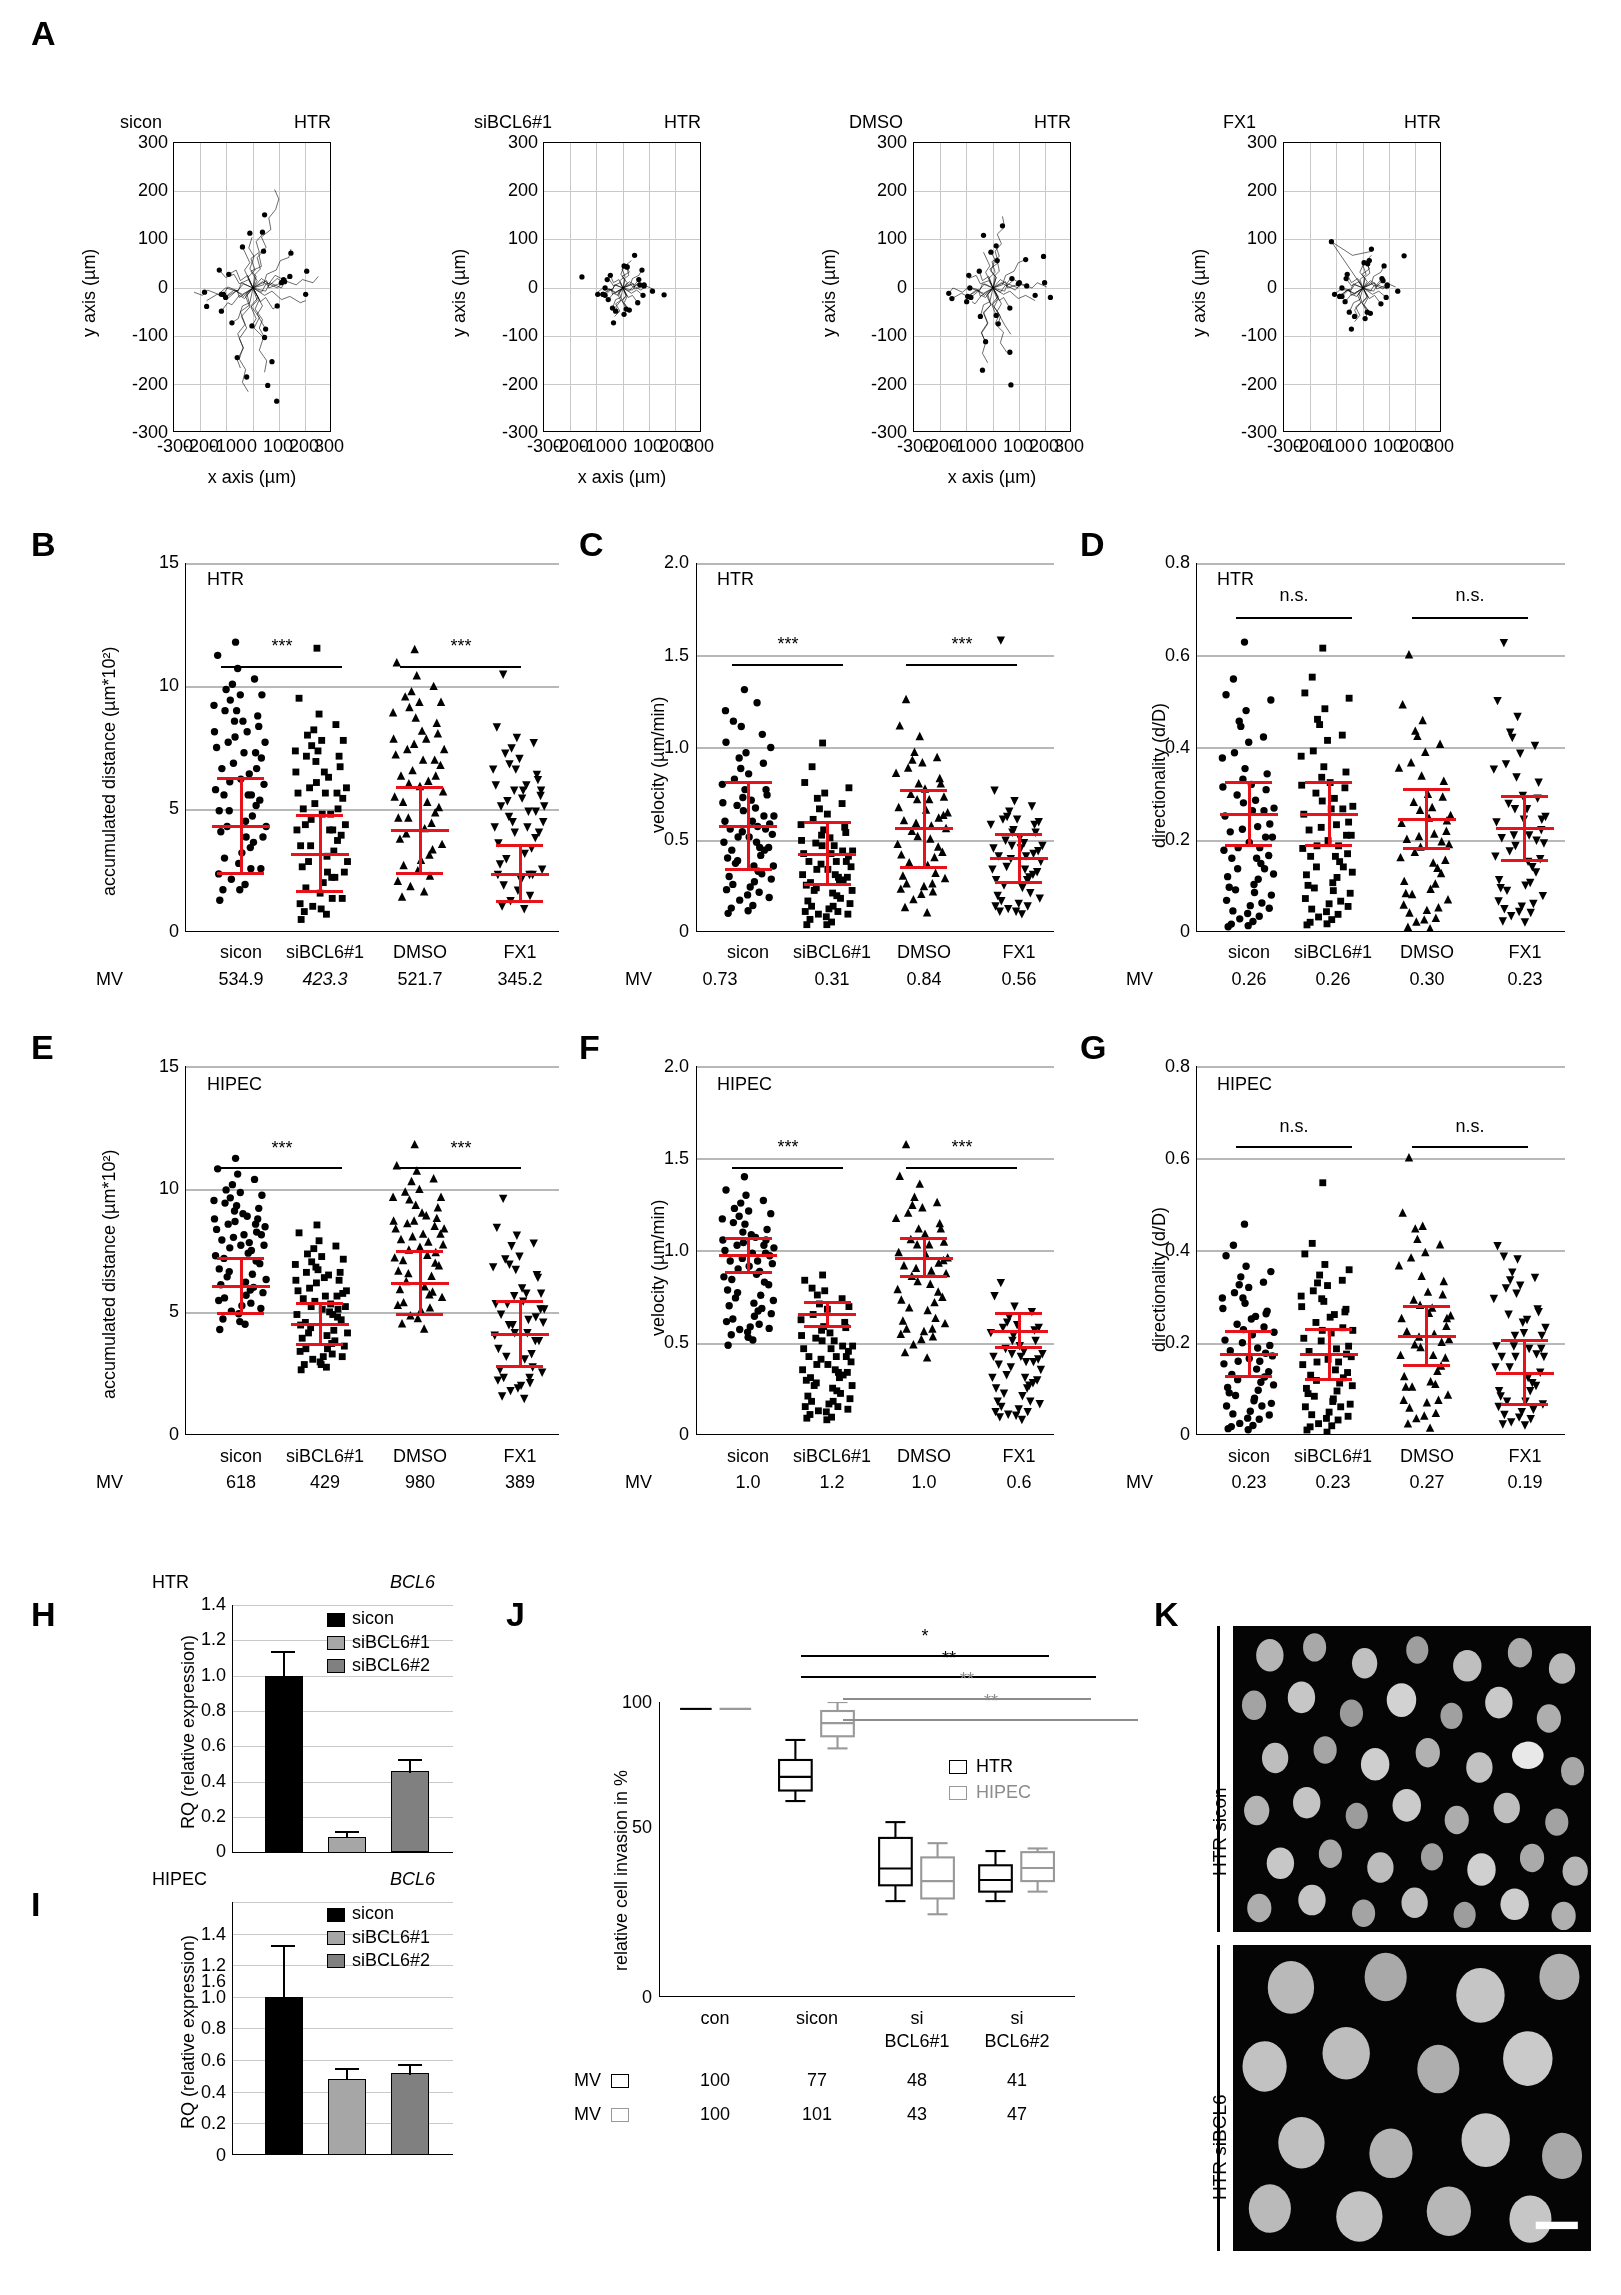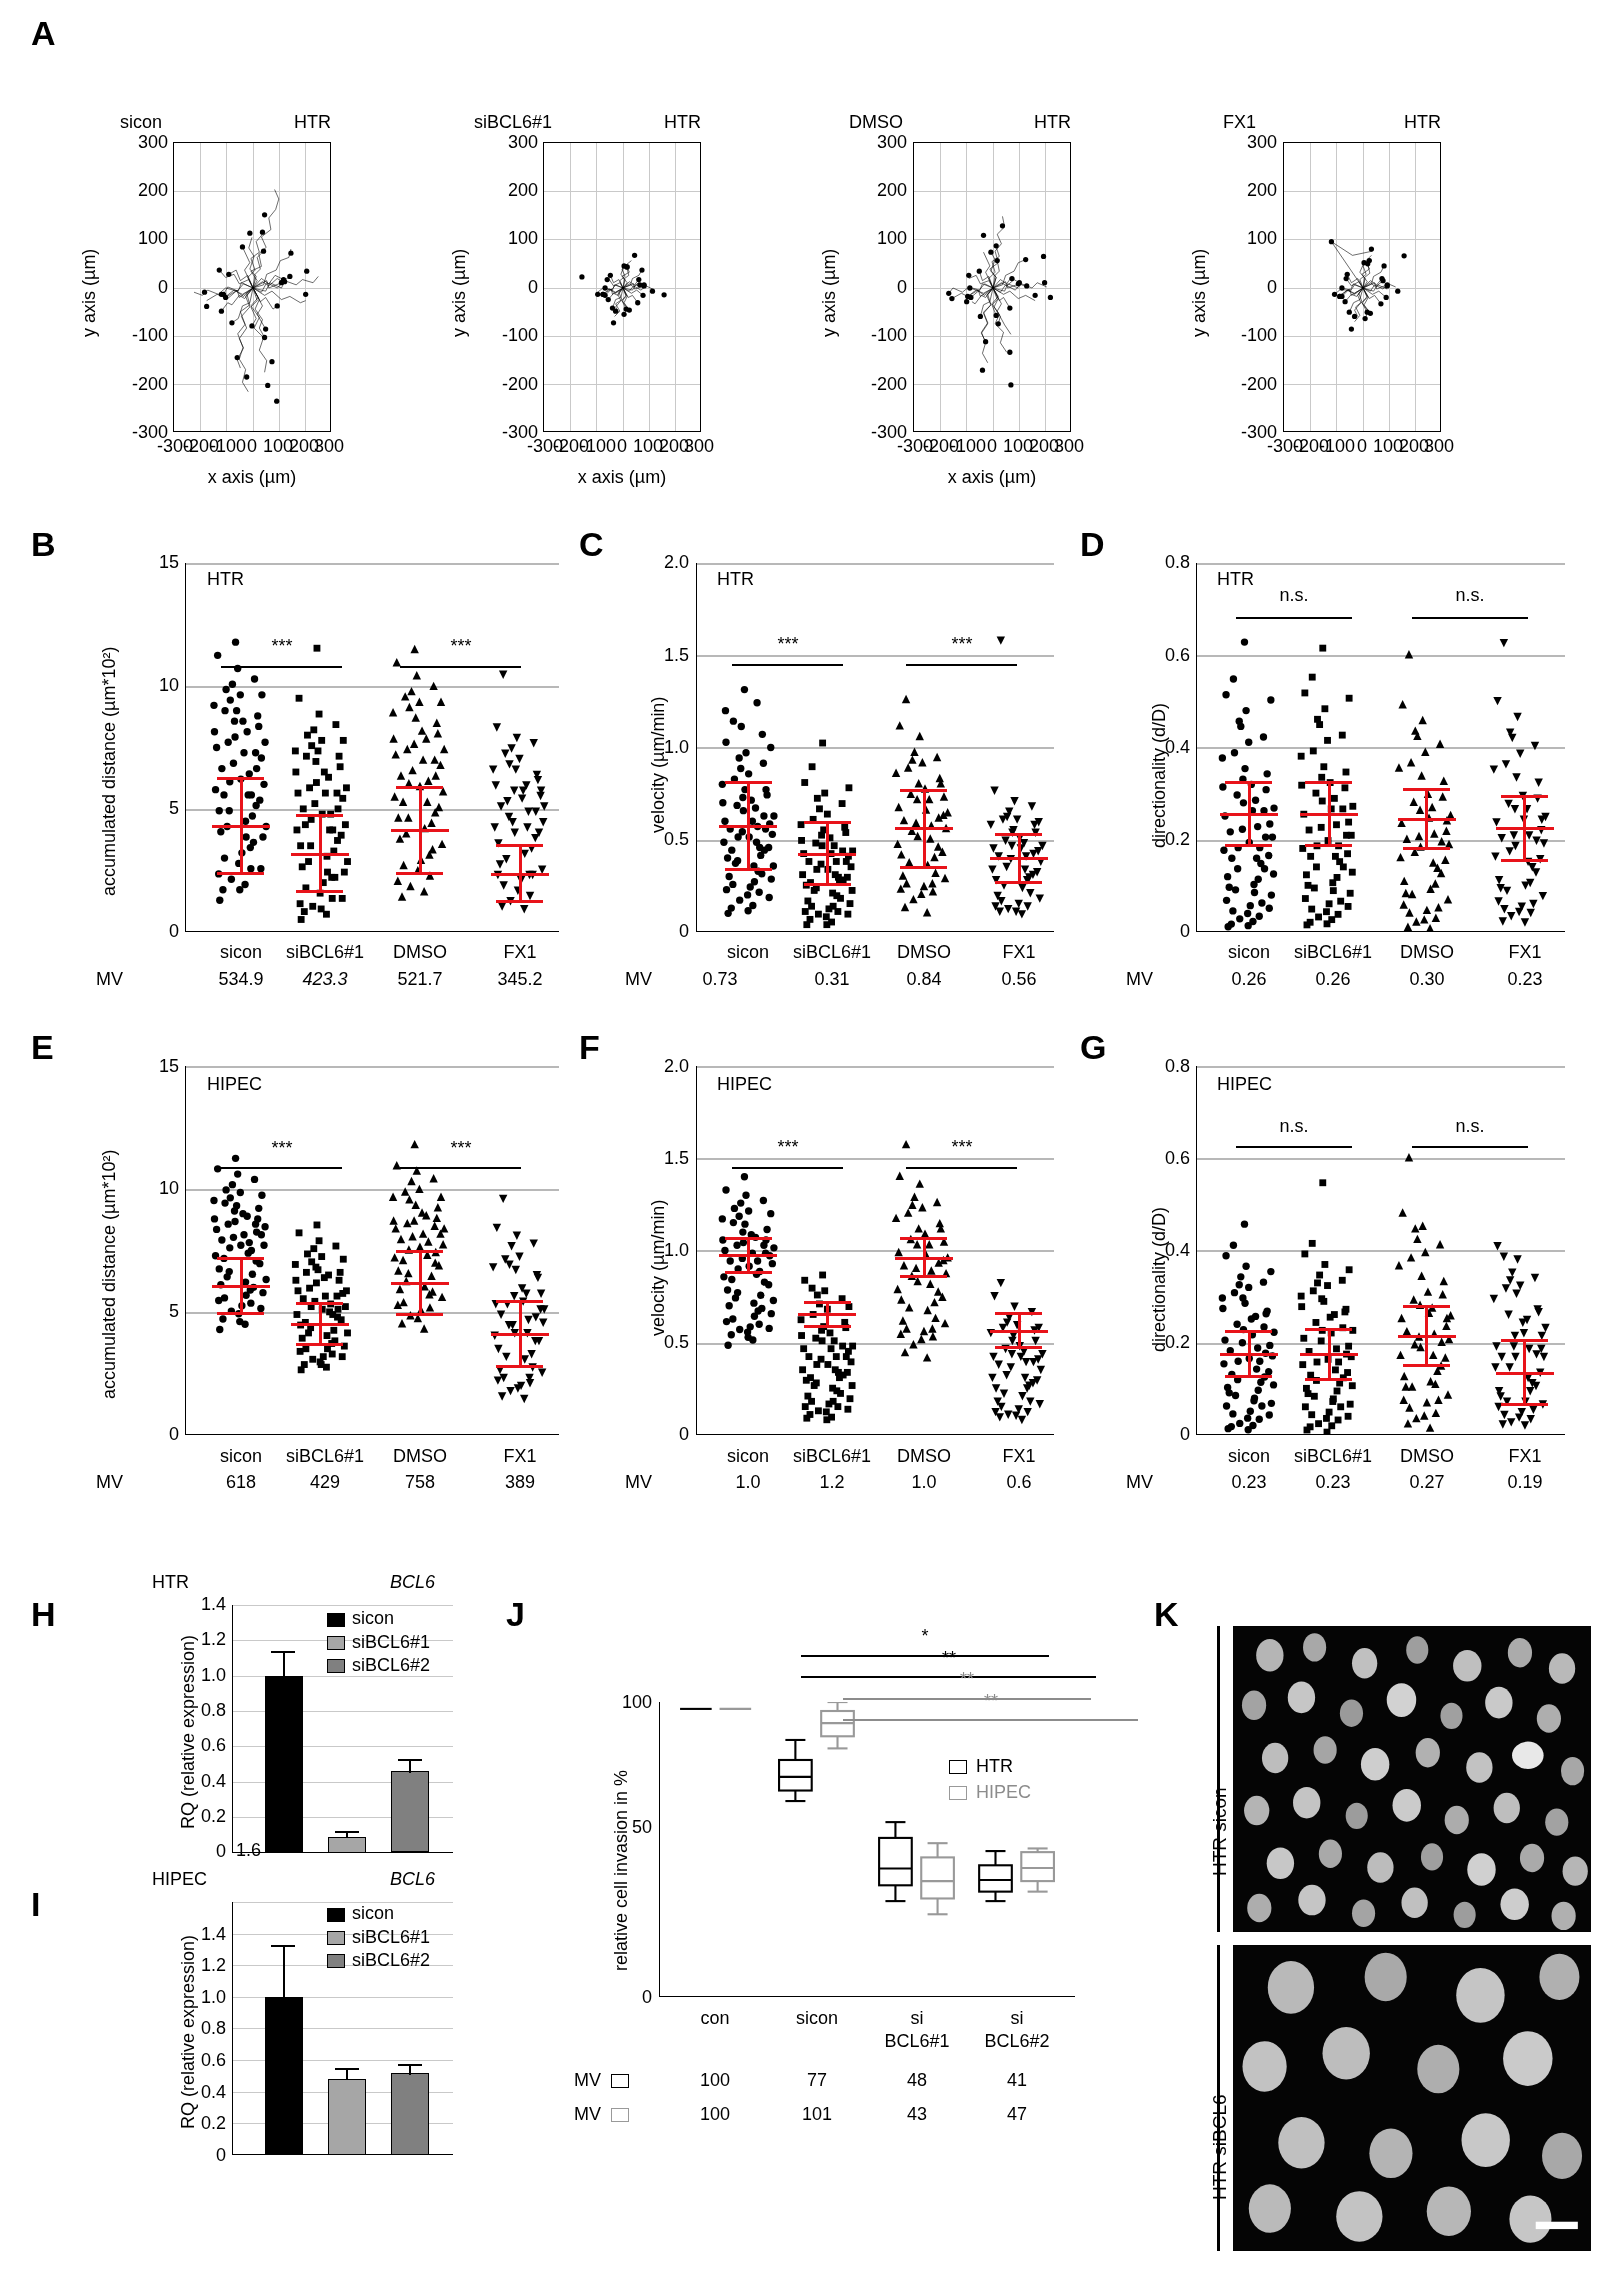--- a/index.html
+++ b/index.html
@@ -1534,21 +1534,21 @@
     <div class="sigbar" style="left:400px;top:1167px;width:121px;"></div>
     <div class="sigtxt" style="left:461px;top:1138px;">***</div>
 
     <div class="lbl-c" style="left:241px;top:1447px;">sicon</div>
     <div class="lbl-c" style="left:325px;top:1447px;">siBCL6#1</div>
     <div class="lbl-c" style="left:420px;top:1447px;">DMSO</div>
     <div class="lbl-c" style="left:520px;top:1447px;">FX1</div>
     <div class="lbl" style="left:96px;top:1473px;">MV</div>
     <div class="lbl-c" style="left:241px;top:1473px;">618</div>
     <div class="lbl-c" style="left:325px;top:1473px;">429</div>
-    <div class="lbl-c" style="left:420px;top:1473px;">758</div>
+    <div class="lbl-c" style="left:420px;top:1473px;">980</div>
     <div class="lbl-c" style="left:520px;top:1473px;">389</div>
   </div>
 
   <div class="panel-letter" style="left:579px;top:1030px;">F</div>
   <div>
     <div class="axis-box" style="left:696px;top:1066px;width:358px;height:369px;border-right:none;border-top:none;background:transparent;">
       <div class="gridh" style="top:0;left:0;width:100%;background:#b8b8b8;height:1.6px;"></div>
       <div class="gridh" style="top:92px;left:0;width:100%;background:#b8b8b8;height:1.6px;"></div>
       <div class="gridh" style="top:184px;left:0;width:100%;background:#b8b8b8;height:1.6px;"></div>
       <div class="gridh" style="top:277px;left:0;width:100%;background:#b8b8b8;height:1.6px;"></div>
@@ -2155,21 +2155,21 @@
     <div class="axis-box" style="left:232px;top:1902px;width:221px;height:253px;border-right:none;border-top:none;background:transparent;">
       <div class="gridh" style="top:0;left:0;width:100%;background:#c9c9c9;"></div>
       <div class="gridh" style="top:32px;left:0;width:100%;background:#c9c9c9;"></div>
       <div class="gridh" style="top:63px;left:0;width:100%;background:#c9c9c9;"></div>
       <div class="gridh" style="top:95px;left:0;width:100%;background:#c9c9c9;"></div>
       <div class="gridh" style="top:126px;left:0;width:100%;background:#c9c9c9;"></div>
       <div class="gridh" style="top:158px;left:0;width:100%;background:#c9c9c9;"></div>
       <div class="gridh" style="top:190px;left:0;width:100%;background:#c9c9c9;"></div>
       <div class="gridh" style="top:221px;left:0;width:100%;background:#c9c9c9;"></div>
     </div>
-    <div class="lbl-r" style="left:226px;top:1841px;margin-left:35px;">1.6</div>
+    <div class="lbl-r" style="left:226px;top:1972px;">1.6</div>
     <div class="lbl-r" style="left:226px;top:1925px;">1.4</div>
     <div class="lbl-r" style="left:226px;top:1956px;">1.2</div>
     <div class="lbl-r" style="left:226px;top:1988px;">1.0</div>
     <div class="lbl-r" style="left:226px;top:2019px;">0.8</div>
     <div class="lbl-r" style="left:226px;top:2051px;">0.6</div>
     <div class="lbl-r" style="left:226px;top:2083px;">0.4</div>
     <div class="lbl-r" style="left:226px;top:2114px;">0.2</div>
     <div class="lbl-r" style="left:226px;top:2146px;">0</div>
     <div class="vlbl" style="left:178px;top:2129px;">RQ (relative expression)</div>
 

